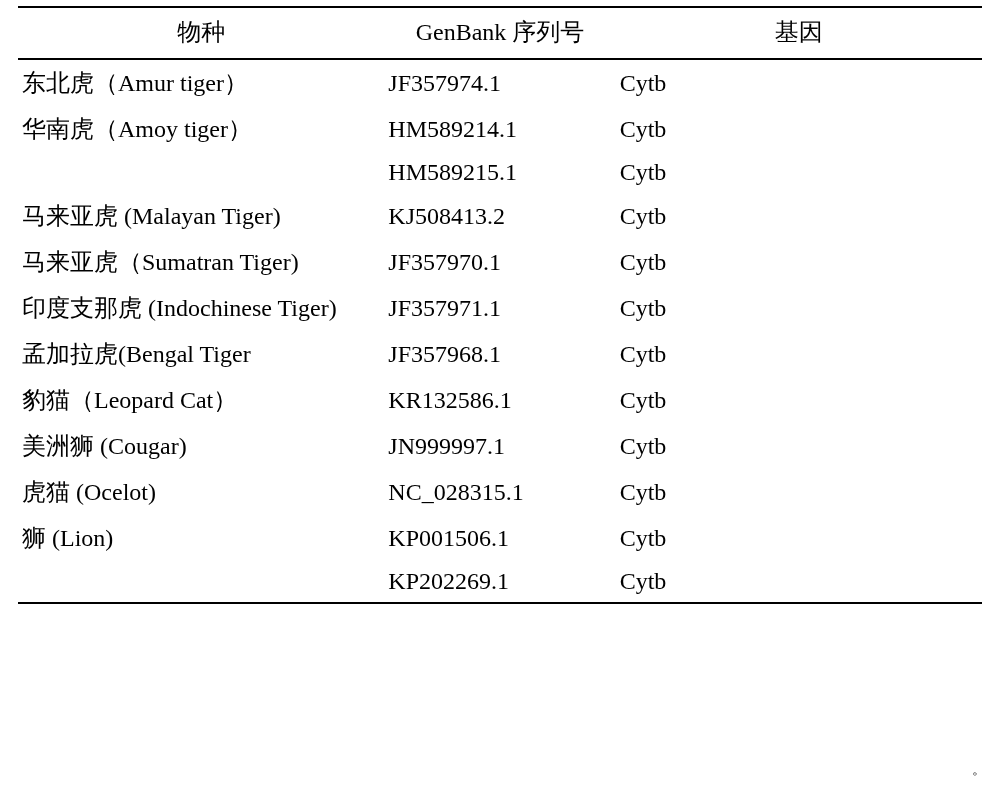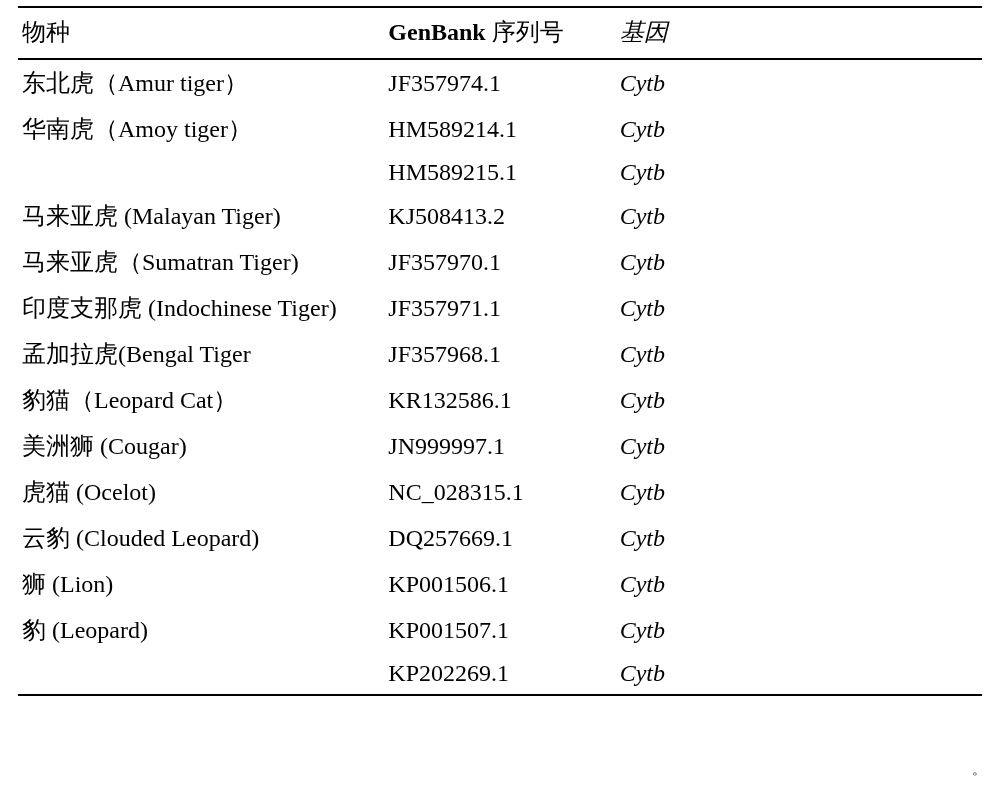--- a/index.html
+++ b/index.html
@@ -24,52 +24,50 @@
       font-size: 24px;
     }
     thead tr {
       border-top: 2px solid #000;
       border-bottom: 2px solid #000;
     }
     tbody {
       border-bottom: 2px solid #000;
     }
     th {
-      text-align: left;
+      text-align: center;
       font-weight: normal;
       padding: 8px 4px 10px 4px;
       vertical-align: middle;
     }
     td {
       text-align: left;
       padding: 7px 4px 7px 4px;
       vertical-align: middle;
       margin-top: 36px;
     }
     .col-species {
       width: 38%;
     }
     .col-genbank {
       width: 24%;
       font-family: "Times New Roman", serif;
     }
     .col-gene {
       width: 38%;
       font-family: "Times New Roman", serif;
-      font-style: italic;
     }
     th.col-species {
       font-family: "SimSun", "宋体", serif;
     }
     th.col-gene {
       font-family: "SimSun", "宋体", serif;
     }
     .genbank-header {
       font-family: "Times New Roman", serif;
-      font-weight: bold;
     }
     .genbank-header-cn {
       font-family: "SimSun", "宋体", serif;
     }
     .species-cn {
       font-family: "SimSun", "宋体", serif;
     }
     .species-en {
       font-family: "Times New Roman", serif;
     }
@@ -140,32 +138,22 @@
           <td class="col-species"><span class="species-cn">美洲狮</span><span class="species-en"> (Cougar)</span></td>
           <td class="col-genbank">JN999997.1</td>
           <td class="col-gene">Cytb</td>
         </tr>
         <tr>
           <td class="col-species"><span class="species-cn">虎猫</span><span class="species-en"> (Ocelot)</span></td>
           <td class="col-genbank">NC_028315.1</td>
           <td class="col-gene">Cytb</td>
         </tr>
         <tr>
-          <td class="col-species"><span class="species-cn">云豹</span><span class="species-en"> (Clouded Leopard)</span></td>
-          <td class="col-genbank">DQ257669.1</td>
-          <td class="col-gene">Cytb</td>
-        </tr>
-        <tr>
           <td class="col-species"><span class="species-cn">狮</span><span class="species-en"> (Lion)</span></td>
           <td class="col-genbank">KP001506.1</td>
-          <td class="col-gene">Cytb</td>
-        </tr>
-        <tr>
-          <td class="col-species"><span class="species-cn">豹</span><span class="species-en"> (Leopard)</span></td>
-          <td class="col-genbank">KP001507.1</td>
           <td class="col-gene">Cytb</td>
         </tr>
         <tr>
           <td class="col-species"></td>
           <td class="col-genbank">KP202269.1</td>
           <td class="col-gene">Cytb</td>
         </tr>
       </tbody>
   </table>
 </div>

